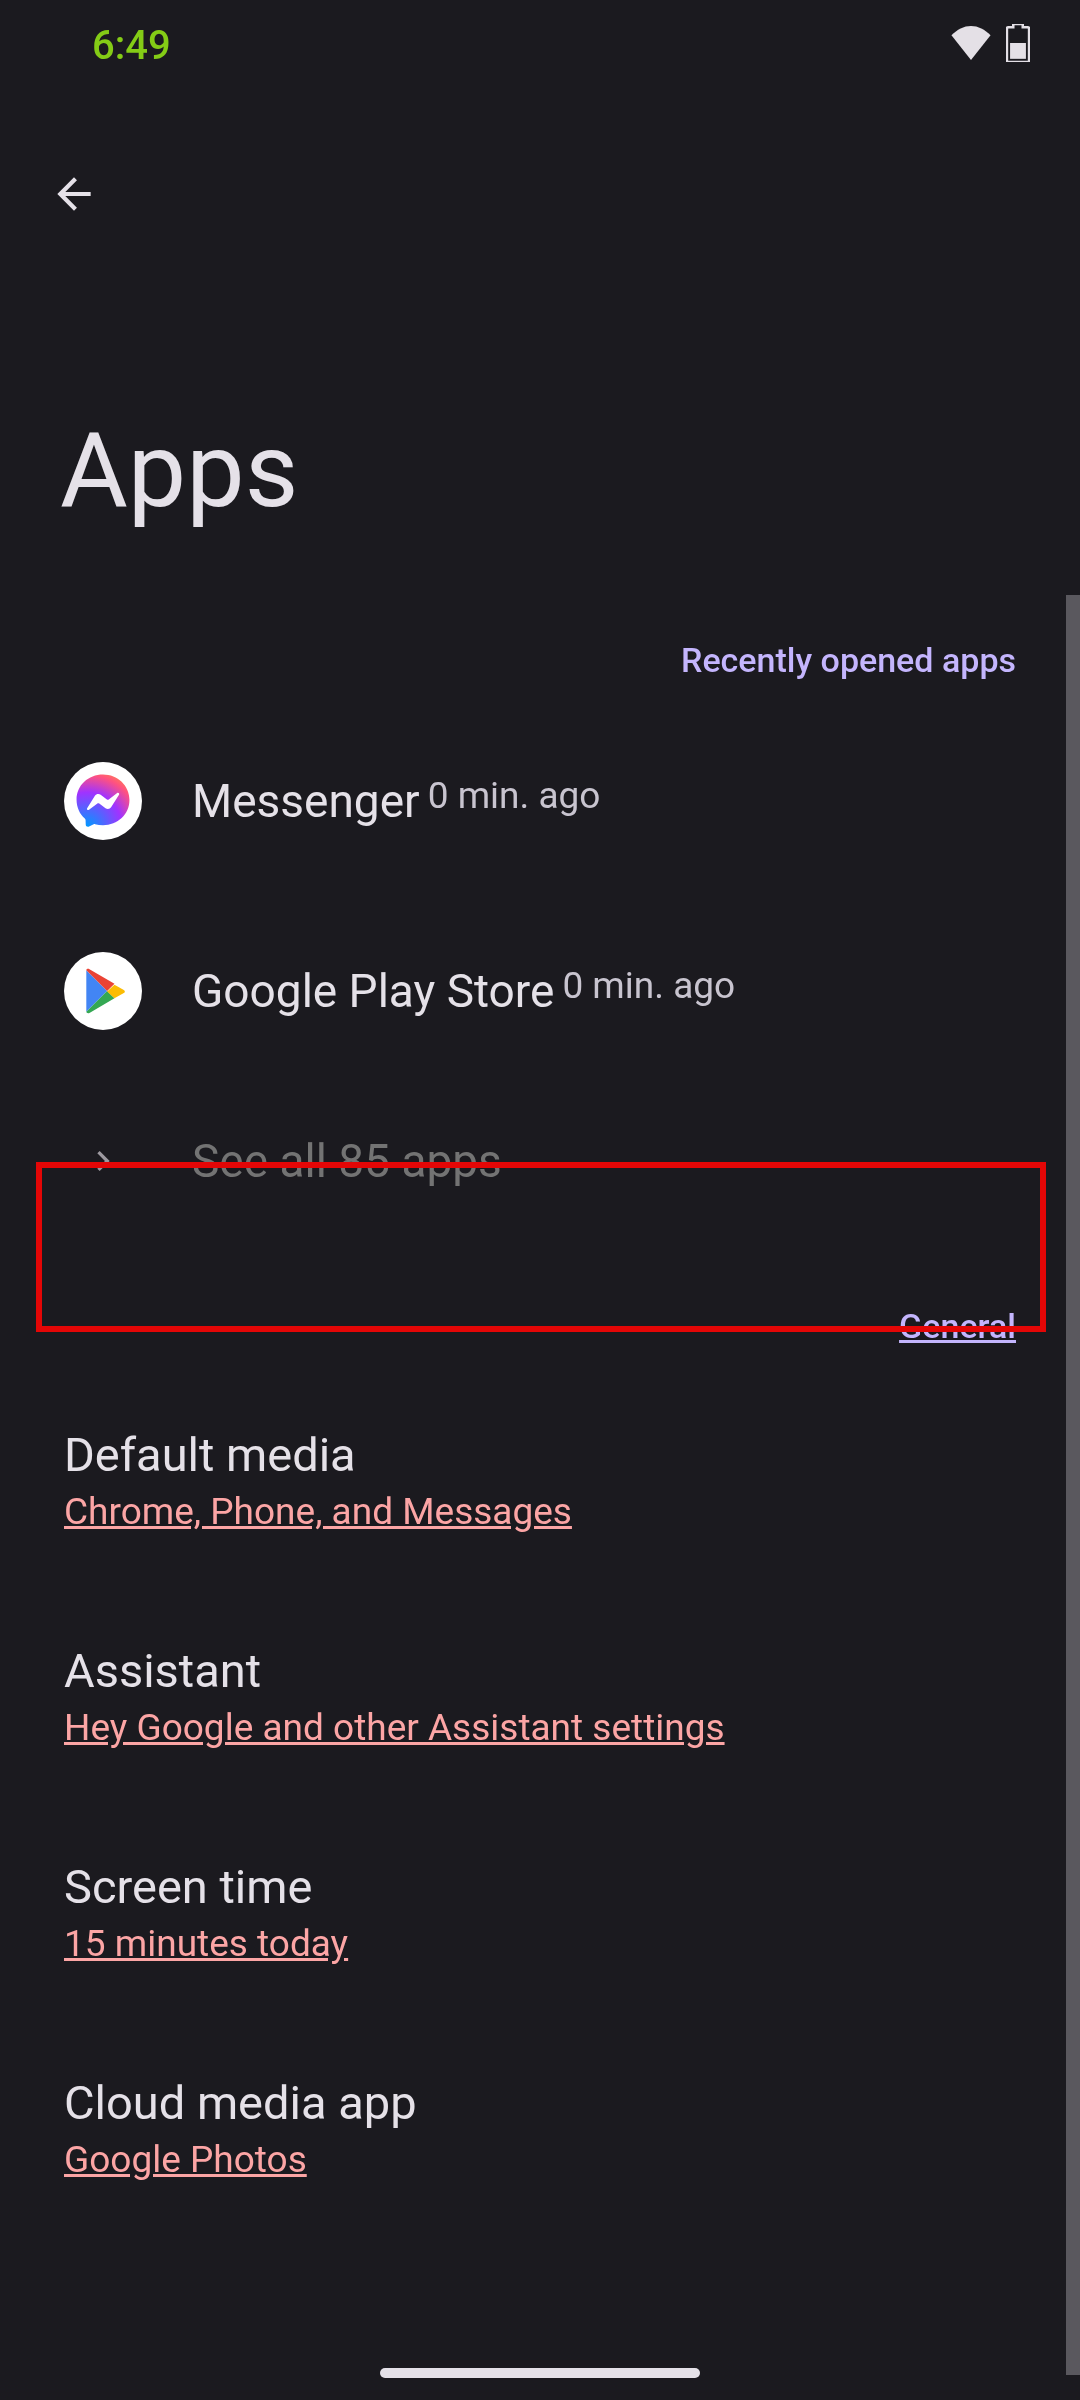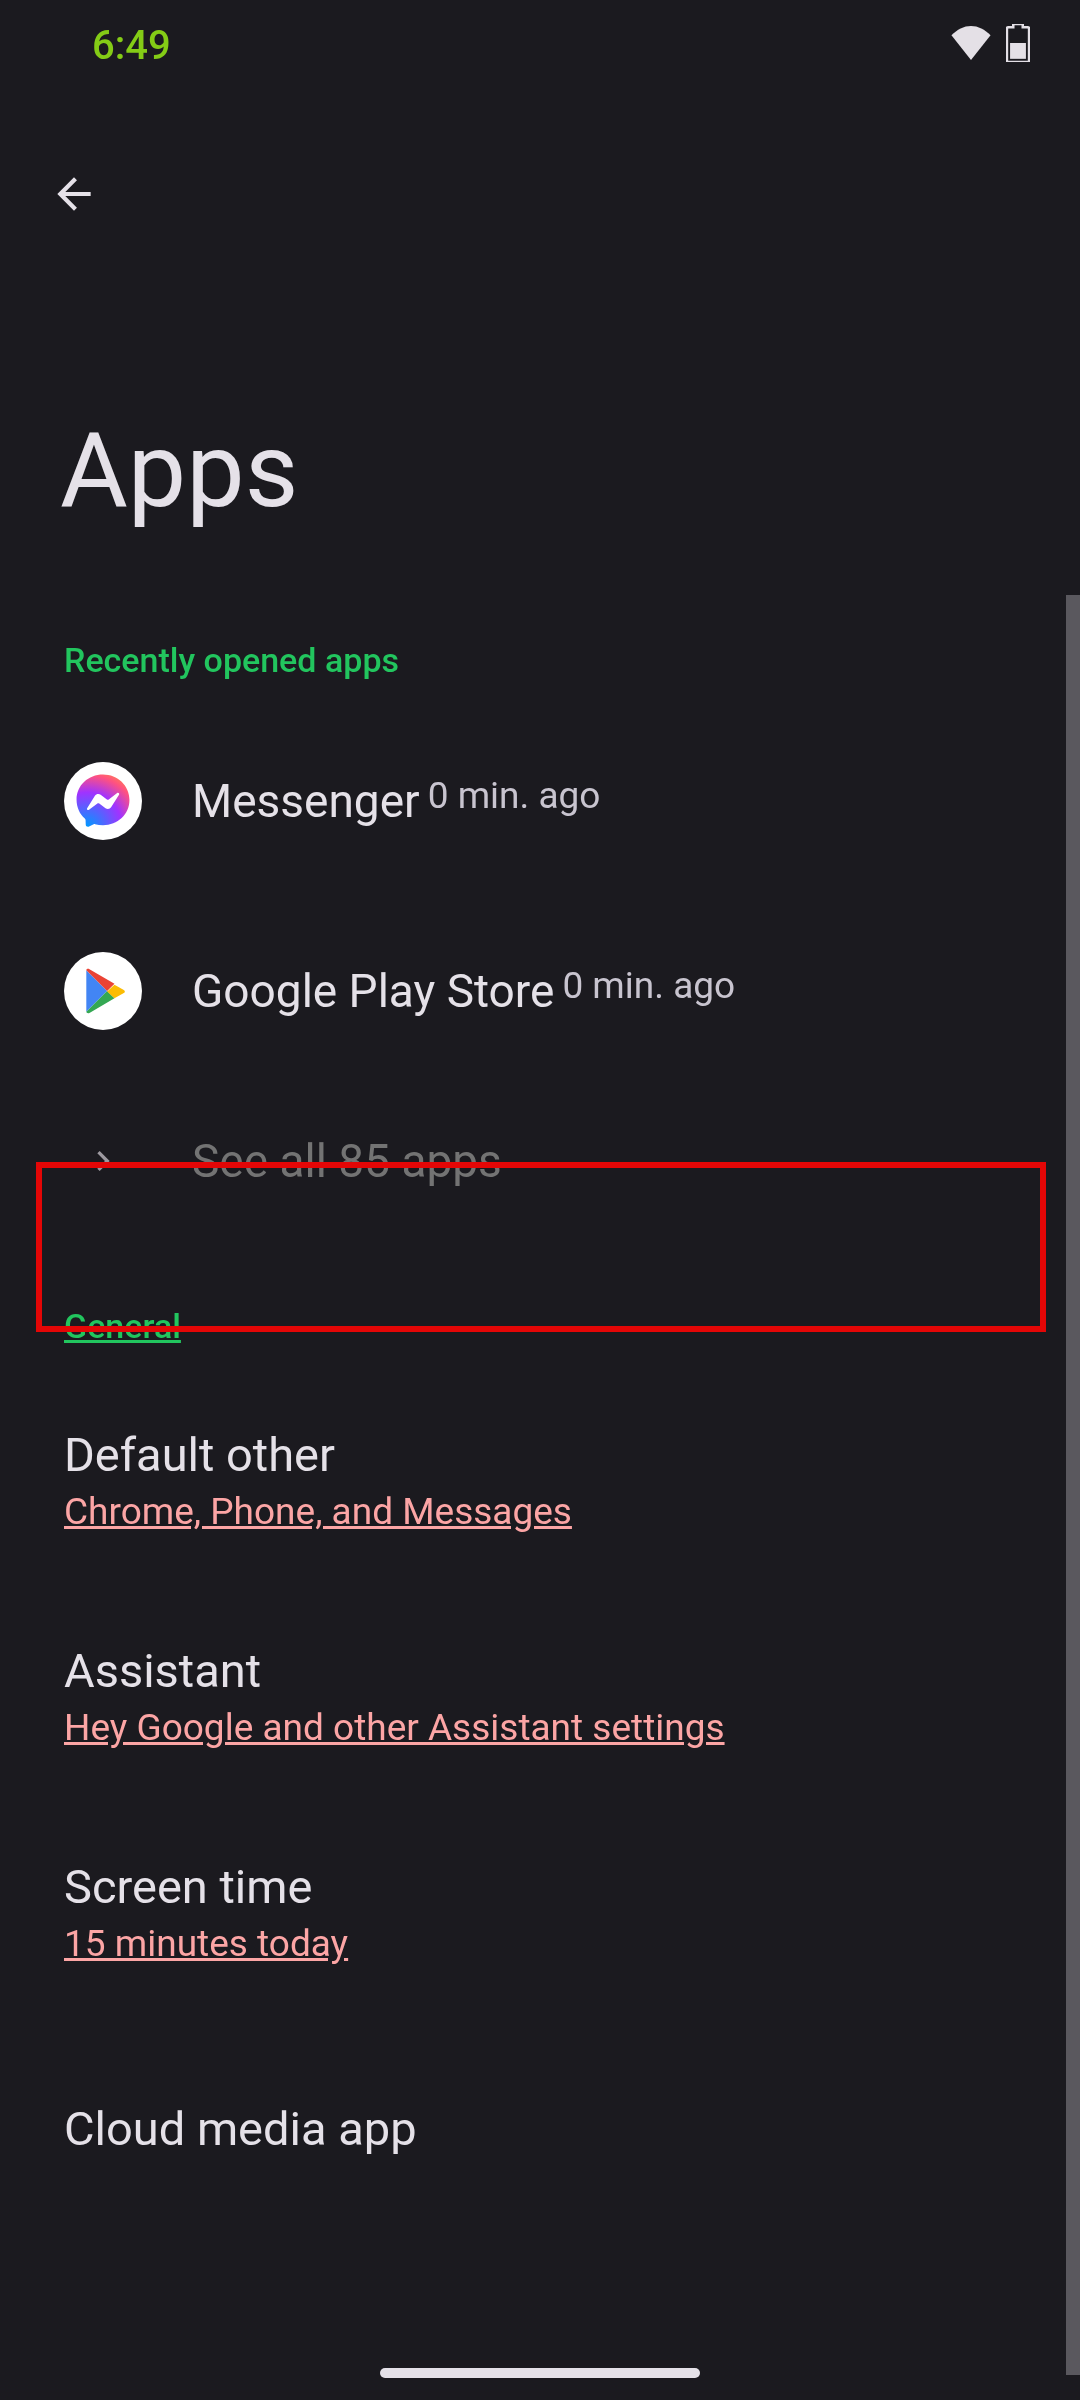--- a/index.html
+++ b/index.html
@@ -54,22 +54,23 @@
     }
     .content {
       position: absolute;
       top: 620px;
       left: 0;
       right: 0;
     }
     .section-header {
       font-size: 34px;
       font-weight: 500;
-      color: #22c55e;
+      color: #c4b5fd;
       padding: 20px 64px 26px 64px;
+      text-align: right;
     }
     .app-row {
       display: flex;
       align-items: center;
       padding: 0 64px;
       height: 190px;
       gap: 50px;
     }
     .app-icon {
       width: 78px;
@@ -238,36 +239,37 @@
       <svg width="40" height="40" viewBox="0 0 24 24">
           <path d="M8.59 16.59L13.17 12 8.59 7.41 10 6l6 6-6 6-1.41-1.41z" fill="#9d99a0"></path>
         </svg>
     </div>
     <span class="see-all-label">See all 85 apps</span>
   </div>
 
   <div class="section-header" style="padding-top:70px;text-decoration:underline;">General</div>
 
   <div class="setting-row">
-    <span class="setting-title">Default other</span>
+    <span class="setting-title">Default media</span>
     <span class="setting-subtitle">Chrome, Phone, and Messages</span>
   </div>
 
   <div class="setting-row">
     <span class="setting-title">Assistant</span>
     <span class="setting-subtitle">Hey Google and other Assistant settings</span>
   </div>
 
   <div class="setting-row">
     <span class="setting-title">Screen time</span>
     <span class="setting-subtitle">15 minutes today</span>
   </div>
 
   <div class="setting-row">
     <span class="setting-title">Cloud media app</span>
+    <span class="setting-subtitle">Google Photos</span>
   </div>
 
 </div>
 
 <div class="highlight-box"></div>
 
 <div class="scrollbar-hint"></div>
 
 <div class="nav-handle"></div>
 

